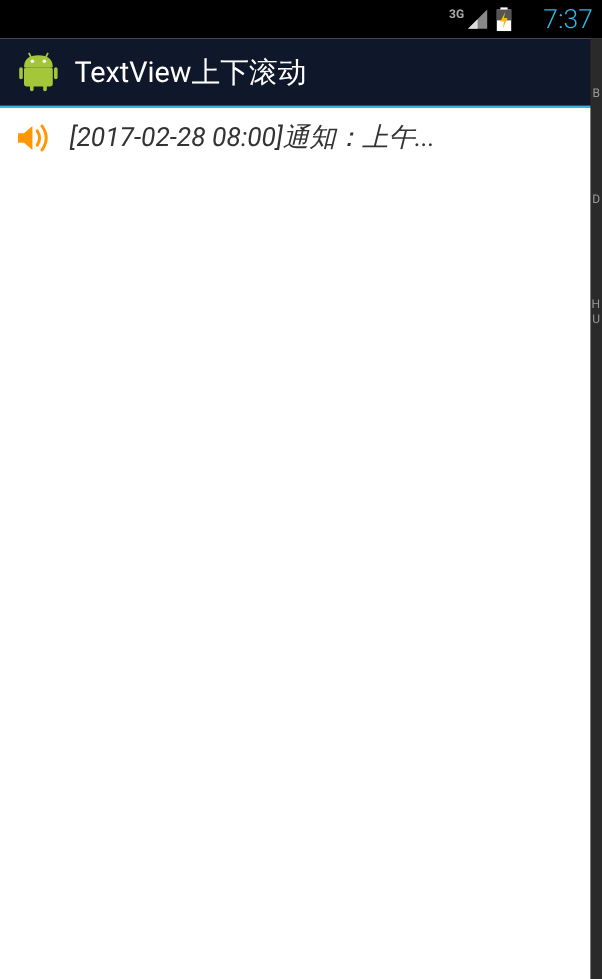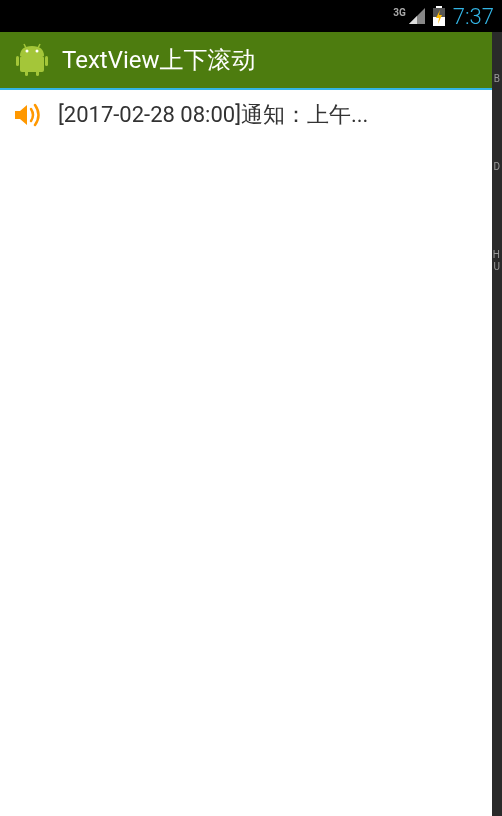--- a/index.html
+++ b/index.html
@@ -47,25 +47,25 @@
     }
     .battery-icon svg {
       width: 14px;
       height: 20px;
       display: block;
     }
     .clock {
       color: #33b5e5;
       font-size: 22px;
       font-weight: 300;
-      margin-left: 1px;
+      margin-left: 20px;
     }
     .action-bar {
       height: 58px;
-      background: #4d7c0f;
+      background: #0f172a;
       display: flex;
       align-items: center;
       padding: 0 14px;
       border-bottom: 2px solid #33b5e5;
     }
     .app-icon {
       width: 36px;
       height: 36px;
       margin-right: 12px;
       display: flex;
@@ -100,20 +100,21 @@
       height: 30px;
       display: block;
     }
     .notification-text {
       color: #333;
       font-size: 22px;
       white-space: nowrap;
       overflow: hidden;
       text-overflow: ellipsis;
       flex: 1;
+      font-style: italic;
     }
     .watermark {
       position: absolute;
       top: 50%;
       left: 50%;
       transform: translate(-50%, -50%);
       color: #ccc;
       font-size: 18px;
       font-family: "Courier New", monospace;
       white-space: nowrap;

